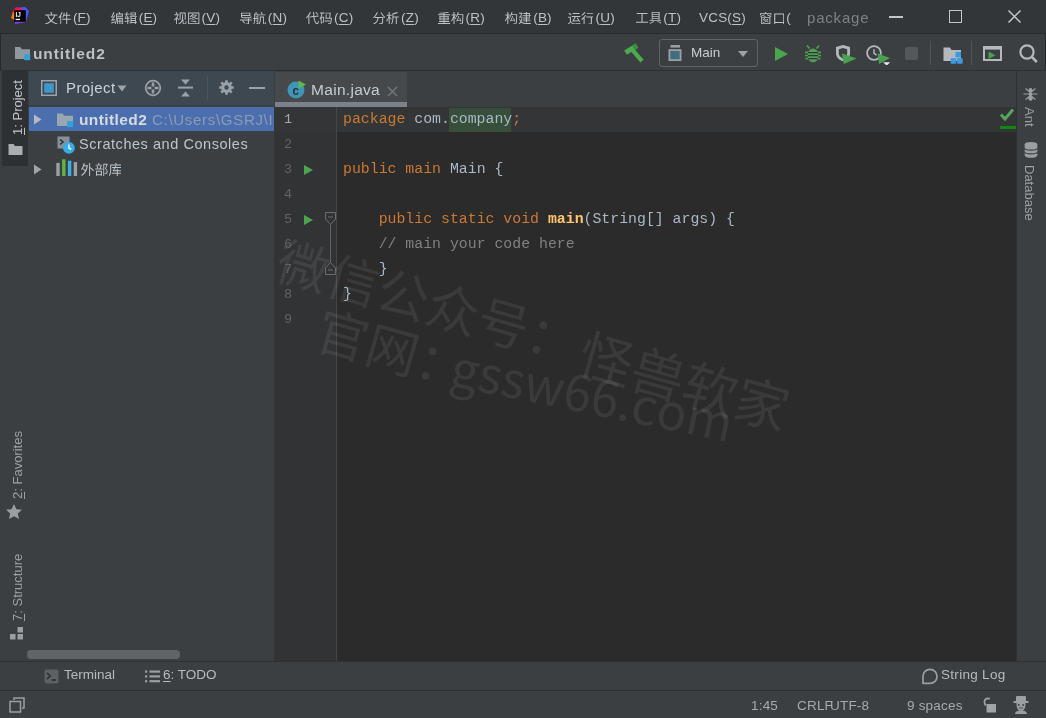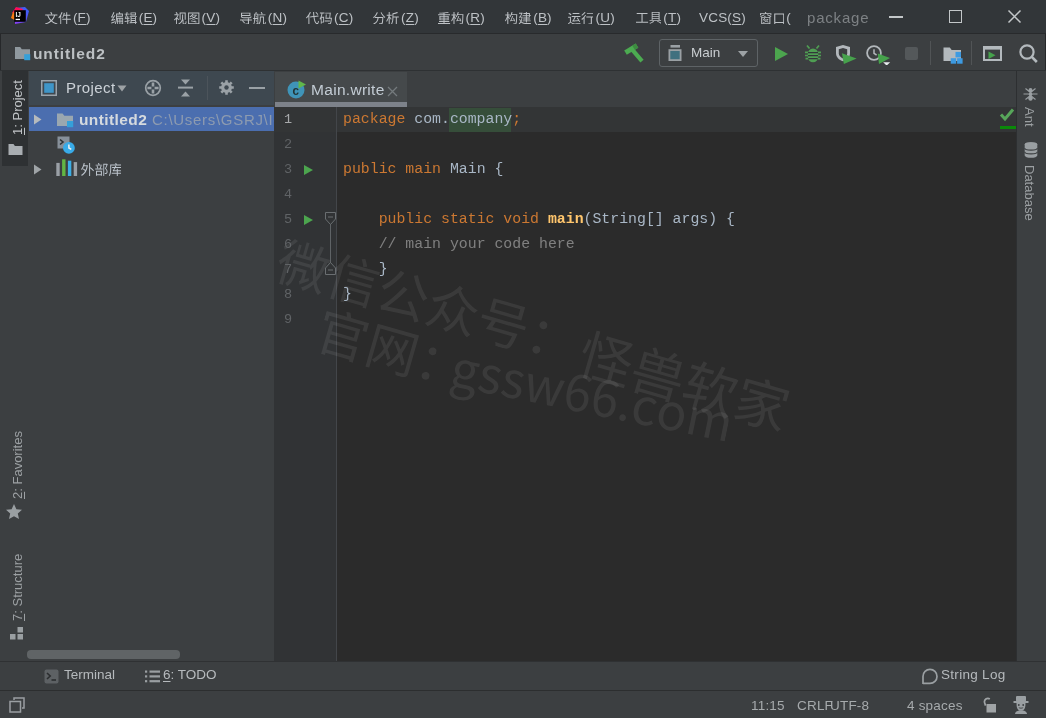--- a/index.html
+++ b/index.html
@@ -254,20 +254,21 @@
 <rect x="11" y="11" width="6.2" height="6.2" fill="#35a0d9"></rect>
       </svg></div>
 <div class="abs" style="left:79px;top:108px;height:23px;line-height:23px;color:#d5dade;font-size:15.5px;font-weight:bold;letter-spacing:0.4px;">untitled2</div>
 <div class="abs" style="left:152px;top:108px;height:23px;line-height:23px;color:#8d9bb0;font-size:15px;letter-spacing:0.7px;white-space:nowrap;overflow:hidden;width:122px;">C:\Users\GSRJ\IdeaPro</div>
 <div class="ic" style="left:56px;top:135px"><svg width="19" height="19" viewBox="0 0 19 19">
 <path d="M1.5 1.5 H13.5 V13.5 H1.5 Z" fill="#87909a"></path>
 <path d="M4 4.5 l3 2.5 -3 2.5" stroke="#2e3133" stroke-width="1.6" fill="none"></path>
 <circle cx="12.9" cy="12.9" r="5.9" fill="#39abe8"></circle>
 <path d="M12.9 9.6 V13 L15.3 14.4" stroke="#eef3f5" stroke-width="1.5" fill="none"></path>
       </svg></div>
+<div class="abs" style="left:79px;top:132px;height:25px;line-height:25px;color:#bcc4cc;font-size:14.5px;letter-spacing:0.55px;">Scratches and Consoles</div>
 <div class="ic" style="left:32px;top:163.5px"><svg width="11" height="11" viewBox="0 0 11 11">
         <path d="M2 0.5 L9.5 5.5 L2 10.5 Z" fill="#9fa4a7"></path>
       </svg></div>
 <div class="ic" style="left:56px;top:158.5px"><svg width="24" height="17" viewBox="0 0 24 17">
 <rect x="0.3" y="3.9" width="3.4" height="13.1" fill="#9aa0a6"></rect>
 <rect x="6.1" y="0.3" width="3.4" height="16.7" fill="#62b543"></rect>
 <rect x="11.9" y="1.7" width="3.4" height="15.3" fill="#3caee6"></rect>
 <rect x="17.7" y="3.1" width="3.4" height="13.9" fill="#9aa0a6"></rect>
       </svg></div>
 <div style="position:absolute;left:80.5px;top:163px;line-height:0;"><svg width="40.8" height="13.0" viewBox="0 0 40.8 13.0">
@@ -278,21 +279,21 @@
 <div class="abs" style="left:27px;top:650px;width:153px;height:9px;background:#606466;border-radius:4px"></div>
 <div class="abs" style="left:274px;top:71px;width:742px;height:590px;background:#2b2b2b"></div>
 <div class="abs" style="left:274px;top:71px;width:742px;height:36px;background:#3c3f41"></div>
 <div class="abs" style="left:275px;top:72px;width:132px;height:31px;background:#45494b"></div>
 <div class="abs" style="left:275px;top:101.5px;width:132px;height:5px;background:#7d828a"></div>
 <div class="ic" style="left:287px;top:80px"><svg width="20" height="19" viewBox="0 0 20 19">
 <circle cx="9" cy="10" r="8.5" fill="#3f94b8"></circle>
 <text x="5.5" y="14.5" font-family="Liberation Mono" font-size="11" fill="#233" font-weight="bold">C</text>
 <path d="M11.5 0.5 L19 4.5 L11.5 8.5 Z" fill="#61b84c"></path>
       </svg></div>
-<div class="abs" style="left:311px;top:81px;height:18px;line-height:18px;color:#c3ccd4;font-size:15.5px;letter-spacing:0.3px;">Main.write</div>
+<div class="abs" style="left:311px;top:81px;height:18px;line-height:18px;color:#c3ccd4;font-size:15.5px;letter-spacing:0.3px;">Main.java</div>
 <div class="ic" style="left:387px;top:86px"><svg width="11" height="11" viewBox="0 0 11 11">
         <path d="M1 1 L10 10 M10 1 L1 10" stroke="#747a7d" stroke-width="1.3"></path>
       </svg></div>
 <div class="abs" style="left:274px;top:107px;width:61.5px;height:554px;background:#313335"></div>
 <div class="abs" style="left:274px;top:107px;width:742px;height:25px;background:#333536"></div>
 <div class="abs" style="left:335.5px;top:107px;width:1px;height:554px;background:#43464a"></div>
 <div class="abs" style="left:448.5px;top:107.5px;width:62px;height:24px;background:#364e3a"></div>
 <div style="position:absolute;left:286.3px;top:236.0px;line-height:0;transform:rotate(16deg);transform-origin:0 0;"><svg width="276.1" height="48.3" viewBox="0 0 276.1 48.3">
         <g transform="translate(-0.9,44.0)">
           <path fill="rgba(255,255,255,0.075)" d="M10.3 -43.7C8.4 -40.2 4.7 -36.0 1.5 -33.3C2.1 -32.7 3.1 -31.2 3.5 -30.4C7.3 -33.5 11.3 -38.2 13.9 -42.4ZM17.0 -16.5V-10.5C17.0 -6.9 16.5 -2.2 13.2 1.4C13.8 1.9 15.2 3.3 15.7 4.0C19.6 -0.2 20.4 -6.0 20.4 -10.4V-13.4H27.2V-7.4C27.2 -5.4 26.4 -4.5 25.7 -4.2C26.3 -3.3 26.9 -1.7 27.2 -0.8C27.9 -1.8 29.1 -2.8 35.4 -7.0C35.0 -7.6 34.6 -8.9 34.4 -9.8L30.4 -7.3V-16.5ZM38.3 -29.5H44.7C43.9 -23.2 42.8 -17.6 41.0 -12.9C39.5 -17.3 38.5 -22.3 37.8 -27.5ZM14.8 -23.2V-19.8H32.1V-20.4C32.8 -19.7 33.6 -18.7 34.0 -18.1C34.6 -19.2 35.3 -20.4 35.8 -21.7C36.6 -17.0 37.6 -12.6 39.1 -8.7C36.8 -4.6 33.7 -1.2 29.6 1.4C30.4 2.1 31.5 3.5 31.9 4.3C35.6 1.8 38.5 -1.3 40.8 -4.9C42.6 -1.1 44.9 1.9 47.8 4.0C48.4 3.0 49.6 1.6 50.4 0.9C47.2 -1.1 44.7 -4.4 42.7 -8.5C45.5 -14.2 47.1 -21.2 48.1 -29.5H50.0V-33.0H39.1C39.8 -36.2 40.3 -39.6 40.7 -43.1L37.1 -43.6C36.2 -35.6 34.8 -27.7 32.1 -22.3V-23.2ZM15.8 -39.5V-27.0H32.0V-39.5H29.2V-30.2H25.5V-43.7H22.5V-30.2H18.5V-39.5ZM11.4 -33.3C8.8 -27.8 4.8 -22.3 0.9 -18.5C1.6 -17.7 2.7 -15.9 3.1 -15.1C4.6 -16.6 6.1 -18.4 7.6 -20.4V4.1H11.2V-25.6C12.6 -27.7 13.8 -29.9 14.9 -32.1Z M71.9 -27.6V-24.4H97.2V-27.6ZM71.9 -20.2V-17.1H97.2V-20.2ZM68.1 -35.1V-31.8H101.2V-35.1ZM80.1 -42.4C81.5 -40.2 83.1 -37.2 83.8 -35.4L87.3 -36.9C86.6 -38.7 85.0 -41.5 83.5 -43.7ZM71.2 -12.6V4.2H74.6V2.1H94.2V4.0H97.7V-12.6ZM74.6 -1.1V-9.4H94.2V-1.1ZM65.3 -43.5C62.7 -35.6 58.3 -27.8 53.7 -22.7C54.3 -21.8 55.5 -19.9 55.8 -19.1C57.6 -21.0 59.2 -23.3 60.8 -25.7V4.3H64.4V-32.0C66.1 -35.4 67.6 -38.9 68.8 -42.4Z M120.8 -42.2C117.8 -34.4 112.5 -26.9 106.7 -22.3C107.7 -21.6 109.5 -20.2 110.2 -19.4C116.0 -24.6 121.5 -32.5 125.0 -41.0ZM138.6 -42.6 134.8 -41.0C138.7 -33.2 145.4 -24.4 150.9 -19.4C151.6 -20.5 153.1 -22.0 154.1 -22.8C148.7 -27.1 142.1 -35.4 138.6 -42.6ZM112.4 0.7C114.3 0.0 117.2 -0.2 144.6 -2.0C146.0 0.1 147.2 2.1 148.1 3.8L151.9 1.7C149.3 -3.0 144.0 -10.3 139.4 -15.9L135.8 -14.2C137.9 -11.6 140.1 -8.6 142.2 -5.7L117.8 -4.3C123.0 -10.3 128.1 -18.1 132.4 -26.0L128.2 -27.8C124.0 -19.2 117.7 -10.1 115.6 -7.7C113.7 -5.3 112.3 -3.7 110.9 -3.4C111.4 -2.2 112.2 -0.2 112.4 0.7Z M170.4 -25.0C169.1 -13.2 165.7 -4.1 158.5 1.4C159.5 1.9 161.3 3.2 161.9 3.8C166.6 -0.2 169.8 -5.7 171.9 -12.6C175.0 -9.9 178.2 -6.7 179.9 -4.4L182.6 -7.3C180.6 -9.8 176.5 -13.5 172.9 -16.4C173.5 -18.9 173.9 -21.7 174.3 -24.6ZM189.2 -24.8C188.0 -12.6 184.8 -3.6 177.4 1.7C178.4 2.2 180.1 3.5 180.8 4.2C185.5 0.3 188.6 -4.9 190.6 -11.5C192.9 -5.9 196.8 0.2 202.6 3.6C203.3 2.6 204.5 1.0 205.3 0.2C198.1 -3.4 194.0 -11.2 192.1 -17.6C192.5 -19.7 192.8 -21.9 193.1 -24.3ZM181.7 -44.0C177.4 -35.0 168.7 -28.4 158.4 -25.1C159.5 -24.1 160.6 -22.6 161.3 -21.5C169.8 -24.8 177.1 -30.1 182.2 -37.0C187.1 -30.2 194.9 -24.4 203.2 -21.8C203.8 -22.9 205.0 -24.5 205.9 -25.3C197.1 -27.7 188.6 -33.5 184.1 -39.9L185.4 -42.4Z M221.5 -38.1H246.3V-31.0H221.5ZM217.6 -41.5V-27.6H250.4V-41.5ZM211.3 -22.9V-19.3H222.0C220.9 -16.1 219.6 -12.5 218.6 -9.9H245.8C244.8 -3.9 243.8 -1.0 242.5 0.1C241.9 0.5 241.2 0.5 240.0 0.5C238.5 0.5 234.7 0.5 231.1 0.1C231.8 1.2 232.3 2.7 232.4 3.8C236.0 4.1 239.5 4.1 241.2 4.0C243.3 4.0 244.5 3.6 245.8 2.6C247.7 0.9 249.0 -3.0 250.2 -11.7C250.3 -12.3 250.4 -13.5 250.4 -13.5H224.4L226.3 -19.3H256.5V-22.9Z M273.0 -25.3C275.1 -25.3 277.0 -26.8 277.0 -29.1C277.0 -31.5 275.1 -33.1 273.0 -33.1C270.9 -33.1 269.0 -31.5 269.0 -29.1C269.0 -26.8 270.9 -25.3 273.0 -25.3ZM273.0 0.2C275.1 0.2 277.0 -1.4 277.0 -3.7C277.0 -6.1 275.1 -7.6 273.0 -7.6C270.9 -7.6 269.0 -6.1 269.0 -3.7C269.0 -1.4 270.9 0.2 273.0 0.2Z"></path>
@@ -388,24 +389,24 @@
 <div class="ic" style="left:921px;top:668px"><svg width="18" height="18" viewBox="0 0 18 18">
 <path d="M2 16 V8.4 A7 7 0 1 1 9 15.4 L2 15.4 Z" fill="none" stroke="#9a9fa2" stroke-width="1.7"></path>
       </svg></div>
 <div class="abs" style="left:941px;top:667px;height:16px;line-height:16px;color:#b6babd;font-size:13.5px;letter-spacing:0.3px;">String Log</div>
 <div class="abs" style="left:0;top:690px;width:1046px;height:1px;background:#2c2e2f"></div>
 <div class="abs" style="left:0;top:691px;width:1046px;height:27px;background:#3c3f41"></div>
 <div class="ic" style="left:9px;top:697px"><svg width="16" height="16" viewBox="0 0 16 16">
 <path d="M5 3 V1 H15 V11 H13" fill="none" stroke="#9a9fa2" stroke-width="1.5"></path>
 <rect x="1" y="4.5" width="10.5" height="10.5" fill="none" stroke="#9a9fa2" stroke-width="1.5"></rect>
       </svg></div>
-<div class="abs" style="left:751px;top:698px;height:15px;line-height:15px;color:#a6aaac;font-size:13.5px;letter-spacing:0.2px;">11:15</div>
+<div class="abs" style="left:751px;top:698px;height:15px;line-height:15px;color:#a6aaac;font-size:13.5px;letter-spacing:0.2px;">1:45</div>
 <div class="abs" style="left:797px;top:698px;height:15px;line-height:15px;color:#a6aaac;font-size:13.5px;letter-spacing:0.2px;">CRLF</div>
 <div class="abs" style="left:830px;top:698px;height:15px;line-height:15px;color:#a6aaac;font-size:13.5px;letter-spacing:0.2px;">UTF-8</div>
-<div class="abs" style="left:907px;top:698px;height:15px;line-height:15px;color:#a6aaac;font-size:13.5px;letter-spacing:0.2px;">4 spaces</div>
+<div class="abs" style="left:907px;top:698px;height:15px;line-height:15px;color:#a6aaac;font-size:13.5px;letter-spacing:0.2px;">9 spaces</div>
 <div class="ic" style="left:982px;top:697px"><svg width="15" height="16" viewBox="0 0 15 16">
 <rect x="4.5" y="7" width="9.5" height="8.5" fill="#a0a4a6"></rect>
 <path d="M2.5 8 V5 A3.4 3.4 0 0 1 8.6 3" fill="none" stroke="#a0a4a6" stroke-width="1.7" transform="rotate(-18 5 5)"></path>
       </svg></div>
 <div class="ic" style="left:1012px;top:695px"><svg width="18" height="19" viewBox="0 0 18 19">
 <g fill="#9a9fa2">
           <rect x="4" y="1" width="10" height="5.5" rx="1"></rect>
 <rect x="1.5" y="6" width="15" height="2"></rect>
 <path d="M4.5 8 C4.5 14 6 15.5 9 15.5 C12 15.5 13.5 14 13.5 8 Z"></path>
 <path d="M3 19 C3 16.5 6 15.2 9 15.2 C12 15.2 15 16.5 15 19 Z"></path>

